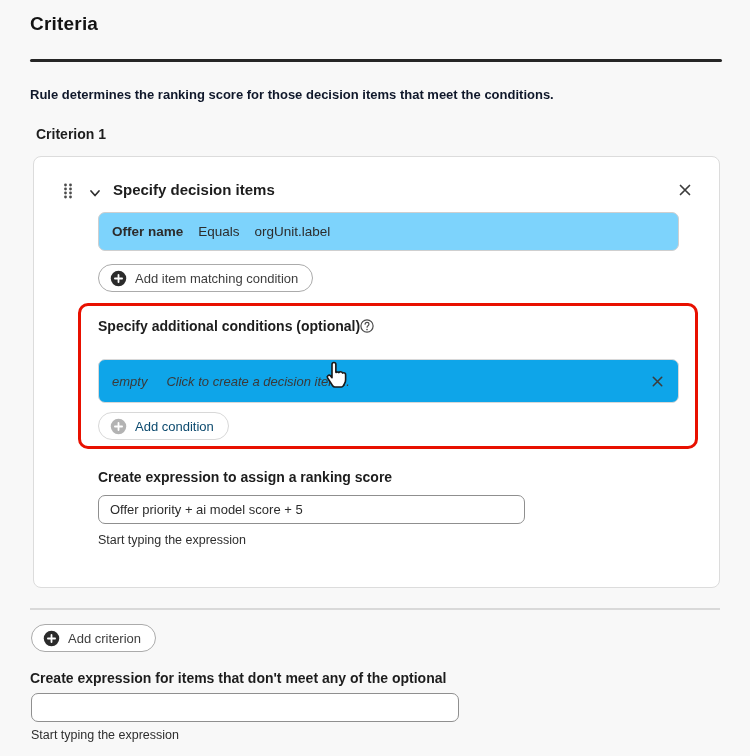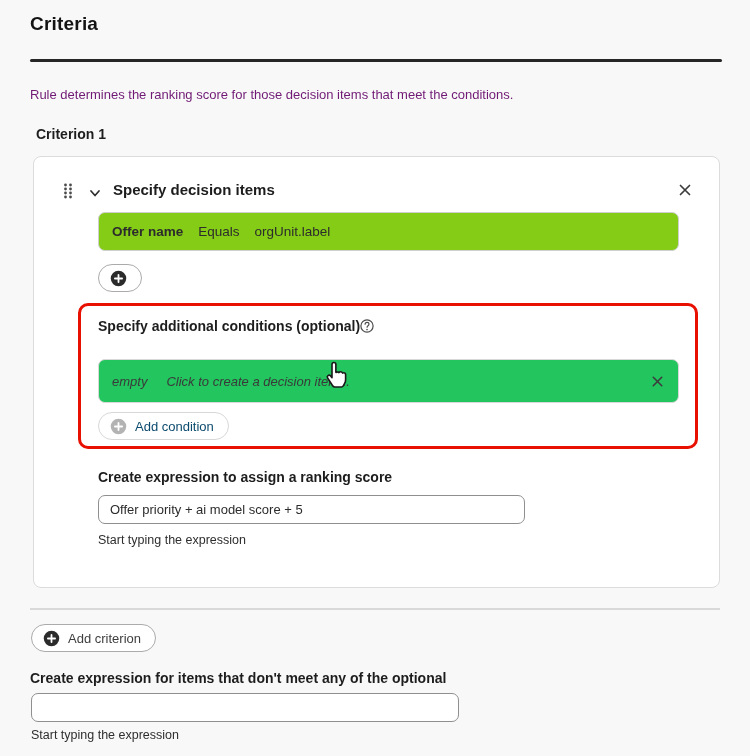--- a/index.html
+++ b/index.html
@@ -14,21 +14,21 @@
   .page-title {
     position: absolute; left: 30px; top: 13px;
     font-size: 19px; font-weight: 700; color: #131313; letter-spacing: .2px;
   }
   .thick-divider {
     position: absolute; left: 30px; top: 59px; width: 692px; height: 3px;
     background: #262626; border-radius: 2px;
   }
   .description {
     position: absolute; left: 30px; top: 87px;
-    font-size: 13px; color: #701a75;
+    font-size: 13px; color: #0f172a; font-weight: bold;
   }
   .criterion-label {
     position: absolute; left: 36px; top: 126px;
     font-size: 14px; font-weight: 700; color: #1d1d1d;
   }
 
   .card {
     position: absolute; left: 33px; top: 156px; width: 687px; height: 432px;
     background: #ffffff; border: 1px solid #dcdcdc; border-radius: 8px;
   }
@@ -39,21 +39,21 @@
   .section-title {
     position: absolute; left: 79px; top: 0px;
     font-size: 15px; font-weight: 700; color: #1d1d1d;
   }
   .close-icon {
     position: absolute; right: 26px; top: 1px; width: 16px; height: 16px; cursor: pointer;
   }
 
   .condition-row {
     position: absolute; left: 64px; top: 55px; width: 581px; height: 39px;
-    background: #84cc16; border: 1px solid #cfcfcf; border-radius: 7px;
+    background: #7dd3fc; border: 1px solid #cfcfcf; border-radius: 7px;
     display: flex; align-items: center; padding: 0 13px;
     font-size: 13.5px; color: #2c2c2c; cursor: pointer;
   }
   .condition-row .field { font-weight: 700; }
   .condition-row .operator { margin-left: 15px; }
   .condition-row .value { margin-left: 15px; }
 
   .btn {
     display: inline-flex; align-items: center; gap: 8px;
     height: 28px; padding: 0 14px 0 11px;
@@ -73,21 +73,21 @@
 
   .additional-title-row {
     position: absolute; left: 64px; top: 161px;
     display: flex; align-items: center; 
   }
   .additional-title { font-size: 14px; font-weight: 700; color: #1d1d1d; }
   .help-icon { width: 14px; height: 14px; cursor: pointer; }
 
   .empty-row {
     position: absolute; left: 64px; top: 202px; width: 581px; height: 44px;
-    background: #22c55e; border: 1px solid #d8d8d8; border-radius: 7px;
+    background: #0ea5e9; border: 1px solid #d8d8d8; border-radius: 7px;
     display: flex; align-items: center; padding: 0 13px;
     font-size: 13px; font-style: italic; color: #3a3a3a; cursor: pointer;
   }
   .empty-row .hint { margin-left: 19px; }
   .empty-row .row-close { margin-left: auto; width: 15px; height: 15px; cursor: pointer; }
 
   .add-condition-btn { position: absolute; left: 64px; top: 255px; }
 
   .cursor-pointer {
     position: absolute; left: 288px; top: 204px; width: 26px; height: 30px;
@@ -169,20 +169,21 @@
       <span class="field">Offer name</span>
       <span class="operator">Equals</span>
       <span class="value">orgUnit.label</span>
     </div>
 
     <button class="btn add-item-btn">
       <svg width="17" height="17" viewBox="0 0 18 18">
         <circle cx="9" cy="9" r="8.2" fill="#2b2b2b"></circle>
         <path d="M9 5.2 V12.8 M5.2 9 H12.8" stroke="#fff" stroke-width="1.9" stroke-linecap="round"></path>
       </svg>
+      <span>Add item matching condition</span>
     </button>
 
     <div class="annotation-box"></div>
 
     <div class="additional-title-row">
       <span class="additional-title">Specify additional conditions (optional)</span>
       <span class="help-icon">
         <svg width="14" height="14" viewBox="0 0 14 14">
           <circle cx="7" cy="7" r="6.1" fill="none" stroke="#4b4b4b" stroke-width="1.2"></circle>
           <path d="M5.1 5.2 c0-1.1.9-1.9 2-1.9 1.1 0 1.9.8 1.9 1.8 0 .9-.5 1.3-1.2 1.8-.5.4-.7.7-.7 1.3" fill="none" stroke="#4b4b4b" stroke-width="1.2" stroke-linecap="round"></path>

